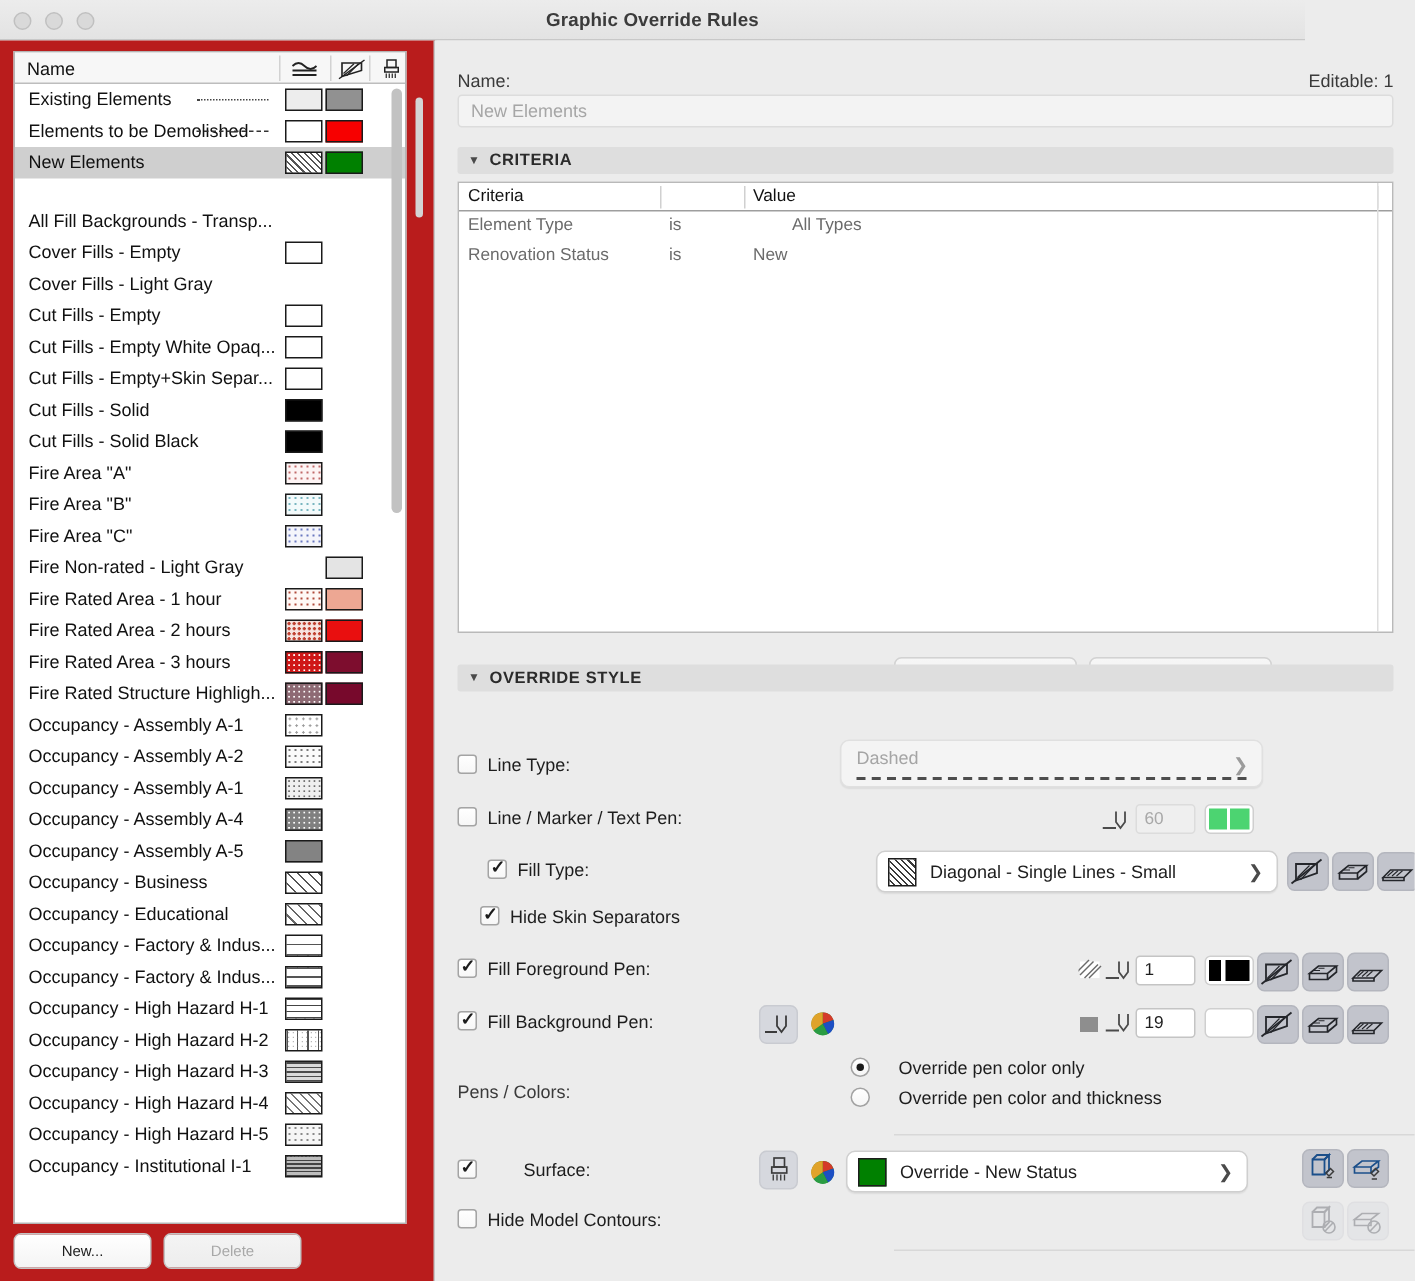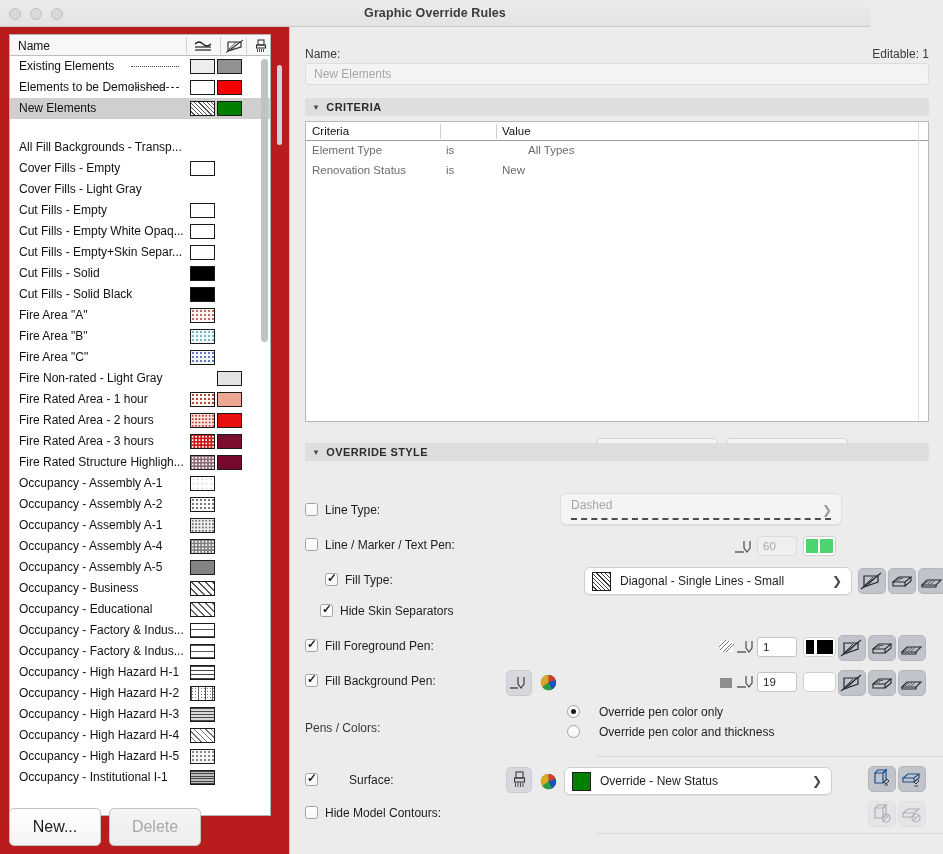--- a/index.html
+++ b/index.html
@@ -70,23 +70,23 @@
 
   #list-vscroll {
     position:absolute; right:2px; top:23px; width:7px; height:752px;
   }
   #list-vthumb {
     position:absolute; top:1px; left:0; width:7px; height:283px;
     background:#c2c2c2; border-radius:4px;
   }
 
   #btn-new, #btn-delete {
-    position:absolute; bottom:8px; height:38px; width:92px;
+    position:absolute; bottom:8px; height:24px; width:92px;
     border-radius:5px; border:1px solid #c3c3c3;
-    font-size:16px; font-family:"Liberation Sans", sans-serif;
+    font-size:10px; font-family:"Liberation Sans", sans-serif;
     background:linear-gradient(#ffffff,#f4f4f4); color:#1d1d1d;
   }
   #btn-new { left:9px; }
   #btn-delete { left:109px; background:linear-gradient(#f4f4f4,#ededed); color:#a8a8a8; }
 
   
   #pane-grip {
     position:absolute; left:277px; top:38px; width:5px; height:80px;
     background:#d4d4d4; border-radius:3px;
   }

